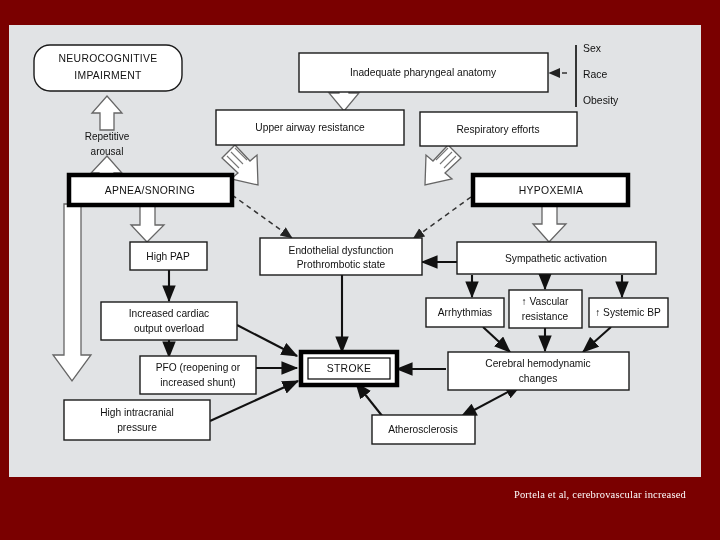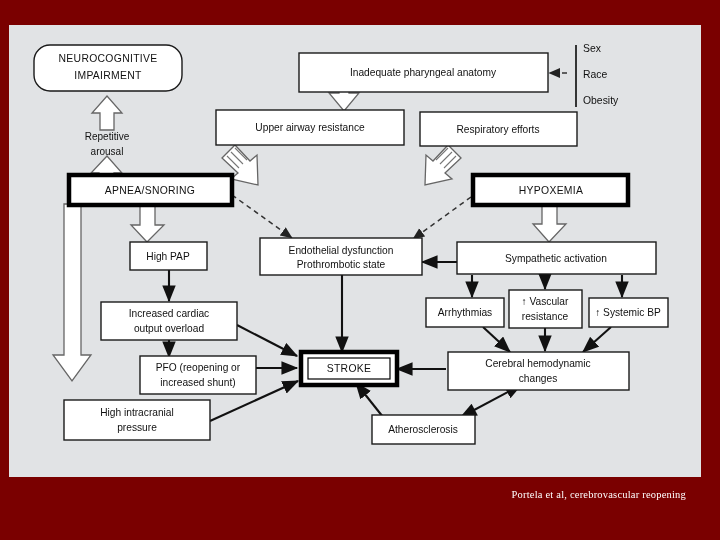--- a/index.html
+++ b/index.html
@@ -351,15 +351,15 @@
       </g>
 
       <g>
         <rect class="node-box" x="363" y="390" width="103" height="29"></rect>
         <text class="node-label" x="414" y="405">Atherosclerosis</text>
       </g>
 
     </svg>
   </div>
 
-  <div id="caption">Portela et al, cerebrovascular reopening</div>
+  <div id="caption">Portela et al, cerebrovascular increased</div>
 
 </div>
 
 </body></html>

